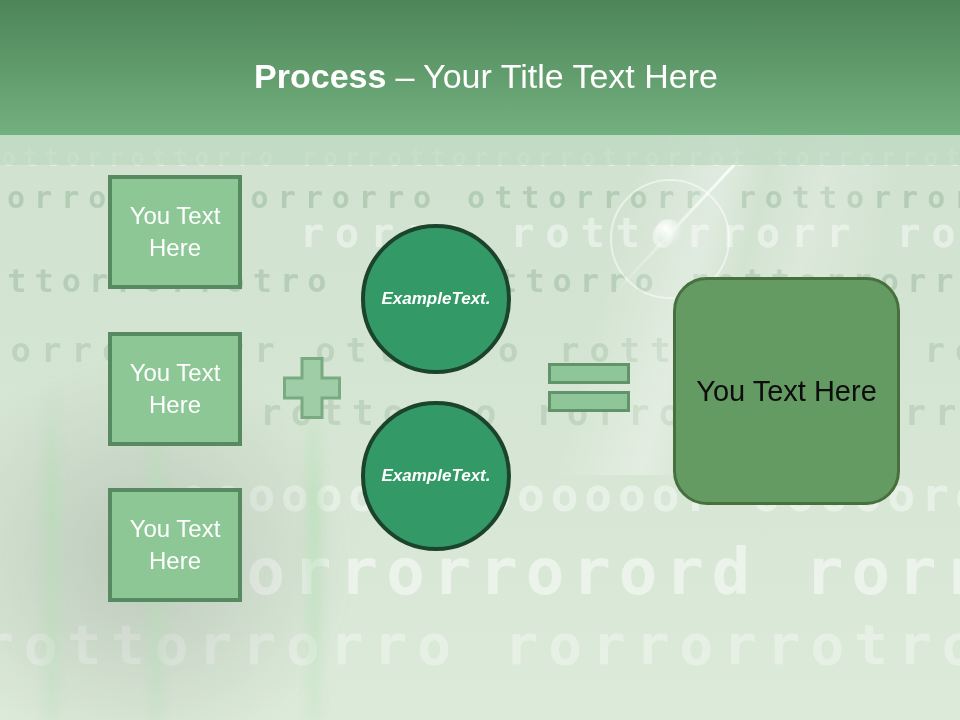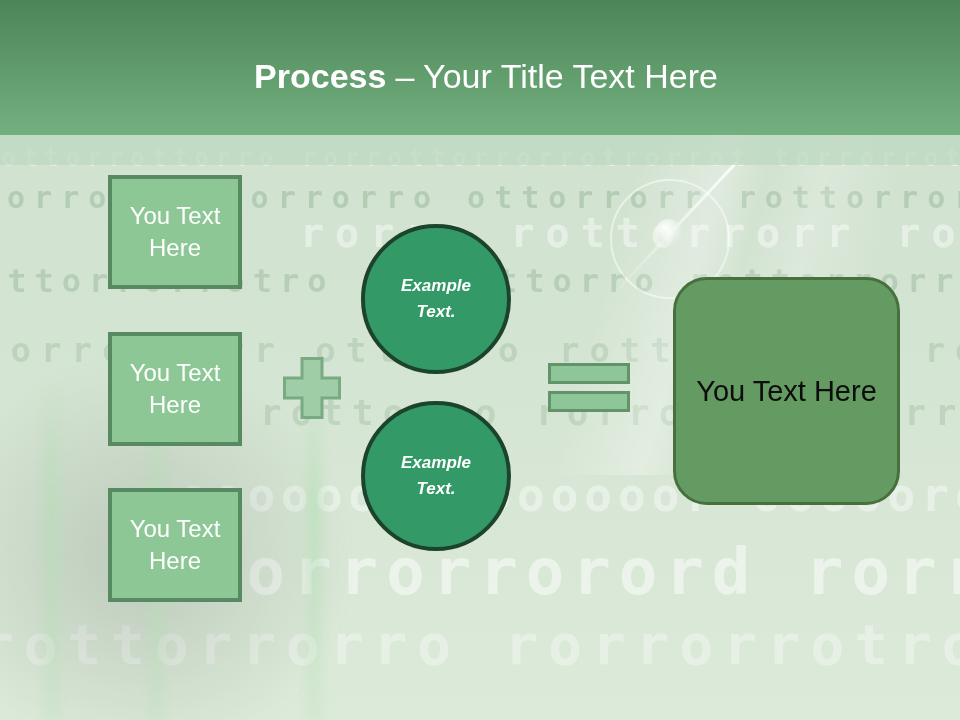--- a/index.html
+++ b/index.html
@@ -69,21 +69,21 @@
     background:var(--box_fill);border:4px solid var(--box_border);
     display:flex;align-items:center;justify-content:center;text-align:center;
     color:var(--box_text);font-size:24px;line-height:1.35;padding:0 2px;
   }
   .b1{top:175px;} .b2{top:332px;} .b3{top:488px;}
   .plus-wrap{position:absolute;left:283px;top:357px;width:58px;height:62px;z-index:3;}
   .plus-wrap path{fill:var(--plus_fill);stroke:var(--plus_border);stroke-width:3;}
   .circle{
     position:absolute;left:361px;width:142px;height:142px;border-radius:50%;z-index:3;
     background:var(--circle_fill);border:4px solid var(--circle_border);
-    display:flex;flex-direction:column;align-items:center;justify-content:center;
+    display:flex;flex-direction:row;align-items:center;justify-content:center;
     color:var(--circle_text);font-size:17px;font-weight:bold;font-style:italic;line-height:26px;
     text-align:center;
   }
   .c1{top:224px;} .c2{top:401px;}
   .eq-bar{
     position:absolute;left:548px;width:82px;height:21px;z-index:3;box-sizing:border-box;
     background:var(--equals_fill);border:3px solid var(--equals_border);
   }
   .e1{top:363px;} .e2{top:391px;}
   .result-box{

